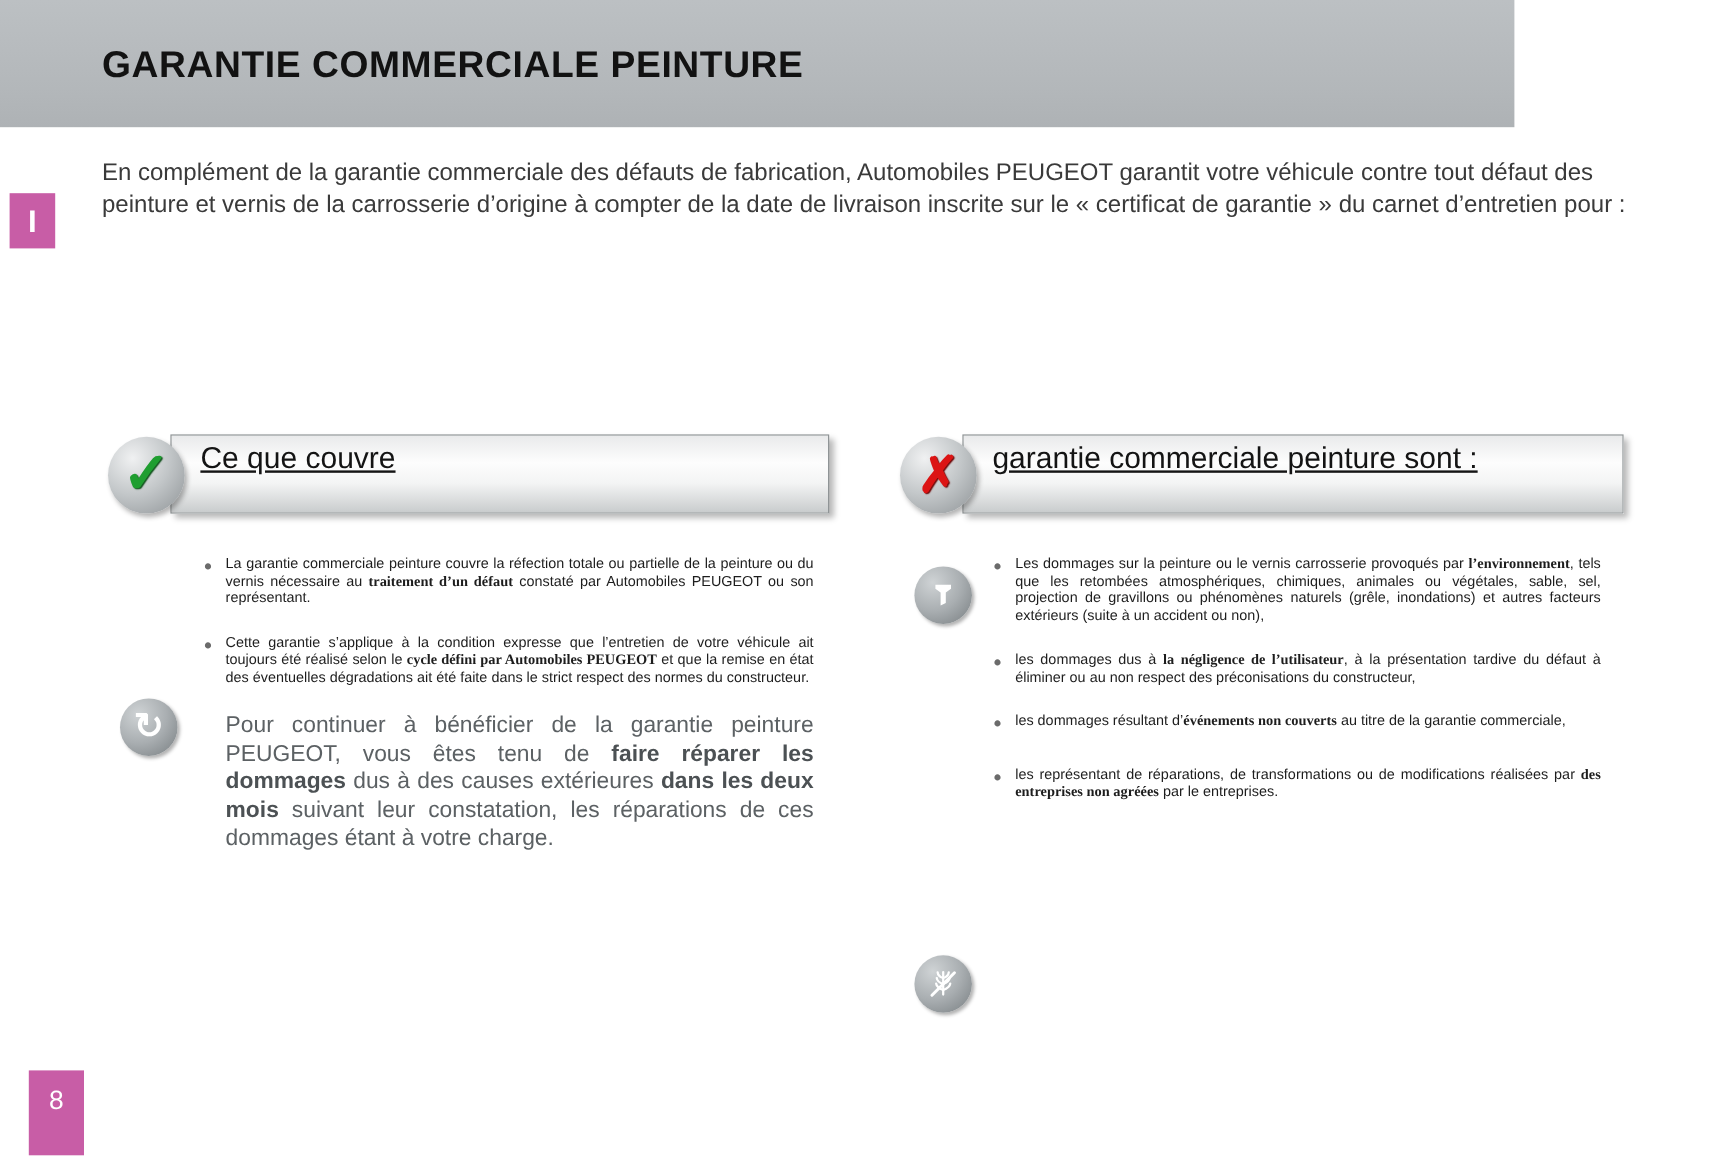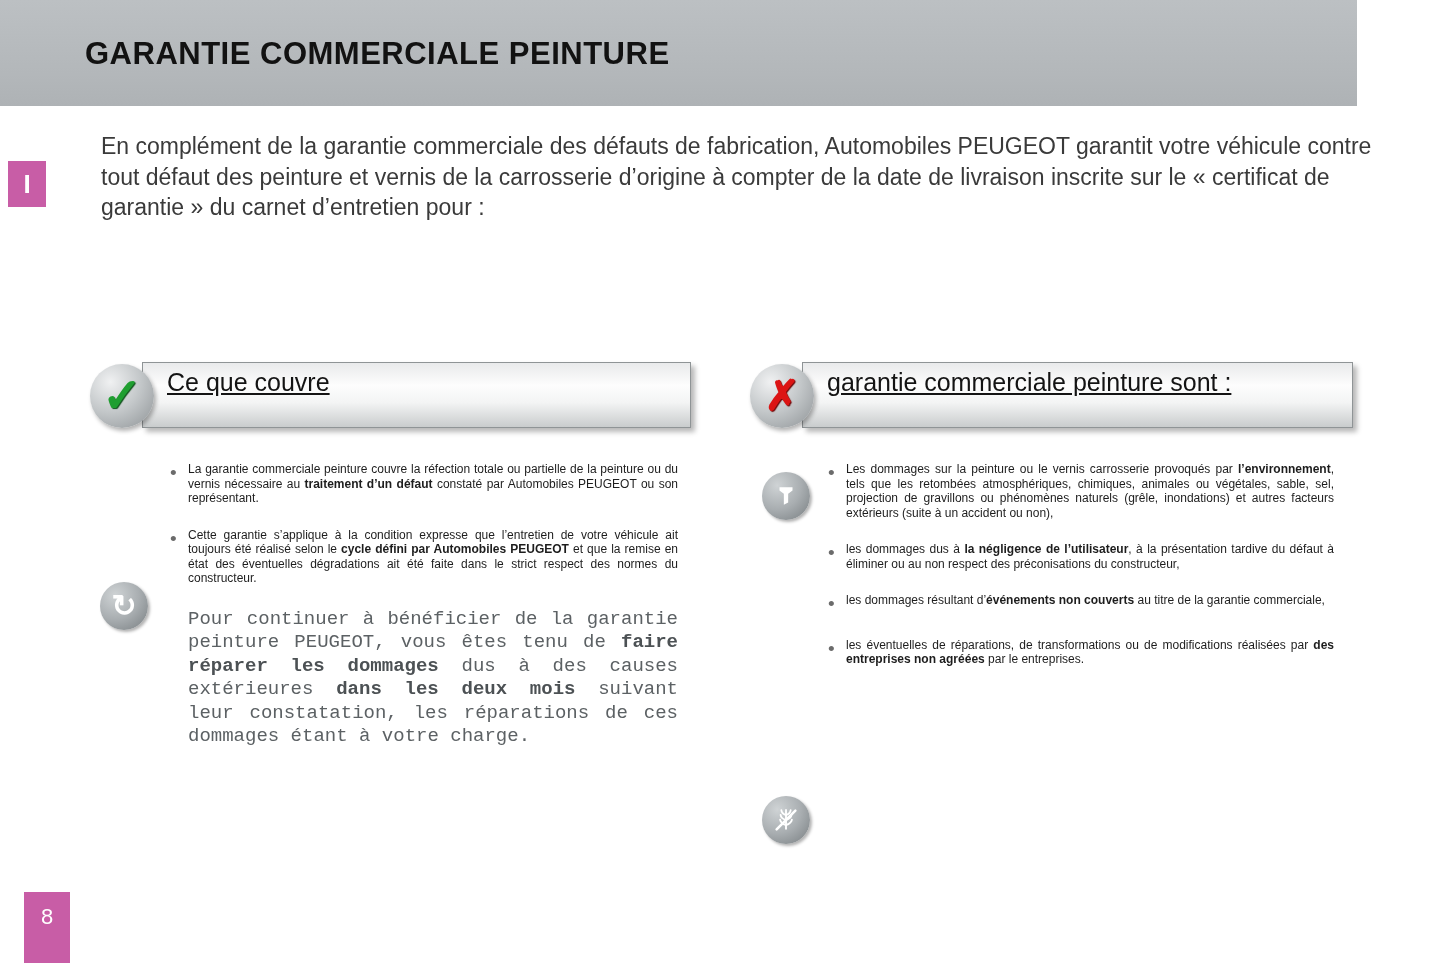--- a/index.html
+++ b/index.html
@@ -4,43 +4,43 @@
 <style>
   html,body{margin:0;padding:0;}
   body{
     width:1445px;height:963px;position:relative;overflow:hidden;
     background:#ffffff;
     font-family:"Liberation Sans", sans-serif;
     color:#222;
   }
   
   .header-band{
-    position:absolute;left:0;top:0;width:1357px;height:106px;
+    position:absolute;left:0;top:0;width:1262px;height:106px;
     background:linear-gradient(180deg,#bcc0c3 0%,#b3b7ba 70%,#aeb2b5 100%);
   }
   .header-title{
     position:absolute;left:85px;top:36px;
     font-size:31px;font-weight:bold;letter-spacing:0.5px;color:#121212;
   }
   
   .side-tab{
     position:absolute;left:8px;top:161px;width:38px;height:46px;
     background:#c85da6;color:#fff;font-weight:bold;font-size:26px;
     display:flex;align-items:center;justify-content:center;
   }
   .page-tab{
     position:absolute;left:24px;bottom:0;width:46px;height:71px;
     background:#c85da6;color:#fff;font-size:22px;
     display:flex;justify-content:center;align-items:flex-start;
     padding-top:12px;box-sizing:border-box;
   }
   
   .intro{
-    position:absolute;left:101px;top:131px;width:1278px;
-    font-size:23px;line-height:1.33;color:#3a3a3a;
+    position:absolute;left:85px;top:131px;width:1278px;
+    font-size:20px;line-height:1.33;color:#3a3a3a;
   }
   .intro-item{margin-top:8px;}
   
   .banner{position:absolute;height:70px;}
   .banner-box{
     margin-left:52px;height:66px;
     border:1px solid #8f9496;
     background:linear-gradient(180deg,#e9eaeb 0%,#fdfdfd 35%,#f3f4f4 62%,#c9cccd 100%);
     box-shadow:4px 4px 5px rgba(0,0,0,0.28);
     padding:3px 10px 0 24px;box-sizing:border-box;
@@ -63,25 +63,24 @@
   }
   .glyph-cycle{font-size:30px;font-weight:bold;color:#fff;line-height:1;}
   
   .col{position:absolute;}
   .bullet{display:flex;margin-bottom:22px;}
   .marker{flex:0 0 18px;color:#6b6b6b;font-size:19px;line-height:1.2;}
   .bt{
     margin:0;flex:1;font-size:12px;line-height:1.21;color:#1d1d1d;
     text-align:justify;
   }
-  .bt b{font-weight:bold;}
+  .bt b{font-weight:bold;font-family:Liberation Serif, serif;}
   .note{
     margin:6px 0 0 18px;font-size:19px;line-height:1.24;color:#5c6164;
     text-align:justify;
-    font-family:Liberation Mono, monospace;
   }
   .note b{color:#4c5154;}
 </style>
 </head>
 <body>
 
 <div class="header-band">
   <div class="header-title">GARANTIE COMMERCIALE PEINTURE</div>
 </div>
 
@@ -135,21 +134,21 @@
   <div class="bullet">
     <span class="marker">•</span>
     <p class="bt"><span>les dommages dus à </span><b>la négligence de l’utilisateur</b><span>, à la présentation tardive du défaut à éliminer ou au non respect des préconisations du constructeur,</span></p>
   </div>
   <div class="bullet">
     <span class="marker">•</span>
     <p class="bt"><span>les dommages résultant d’</span><b>événements non couverts</b><span> au titre de la garantie commerciale,</span></p>
   </div>
   <div class="bullet">
     <span class="marker">•</span>
-    <p class="bt"><span>les éventuelles de réparations, de transformations ou de modifications réalisées par </span><b>des entreprises non agréées</b><span> par le entreprises.</span></p>
+    <p class="bt"><span>les représentant de réparations, de transformations ou de modifications réalisées par </span><b>des entreprises non agréées</b><span> par le entreprises.</span></p>
   </div>
 </div>
 
 <div class="round-icon" style="left:762px;top:472px;">
   <svg width="26" height="26" viewBox="0 0 24 24">
     <path d="M6 4 h12 v3 l-4 3 v8 l-4 2 v-10 L6 7 z" fill="#ffffff"></path>
   </svg>
 </div>
 
 <div class="round-icon" style="left:762px;top:796px;">

